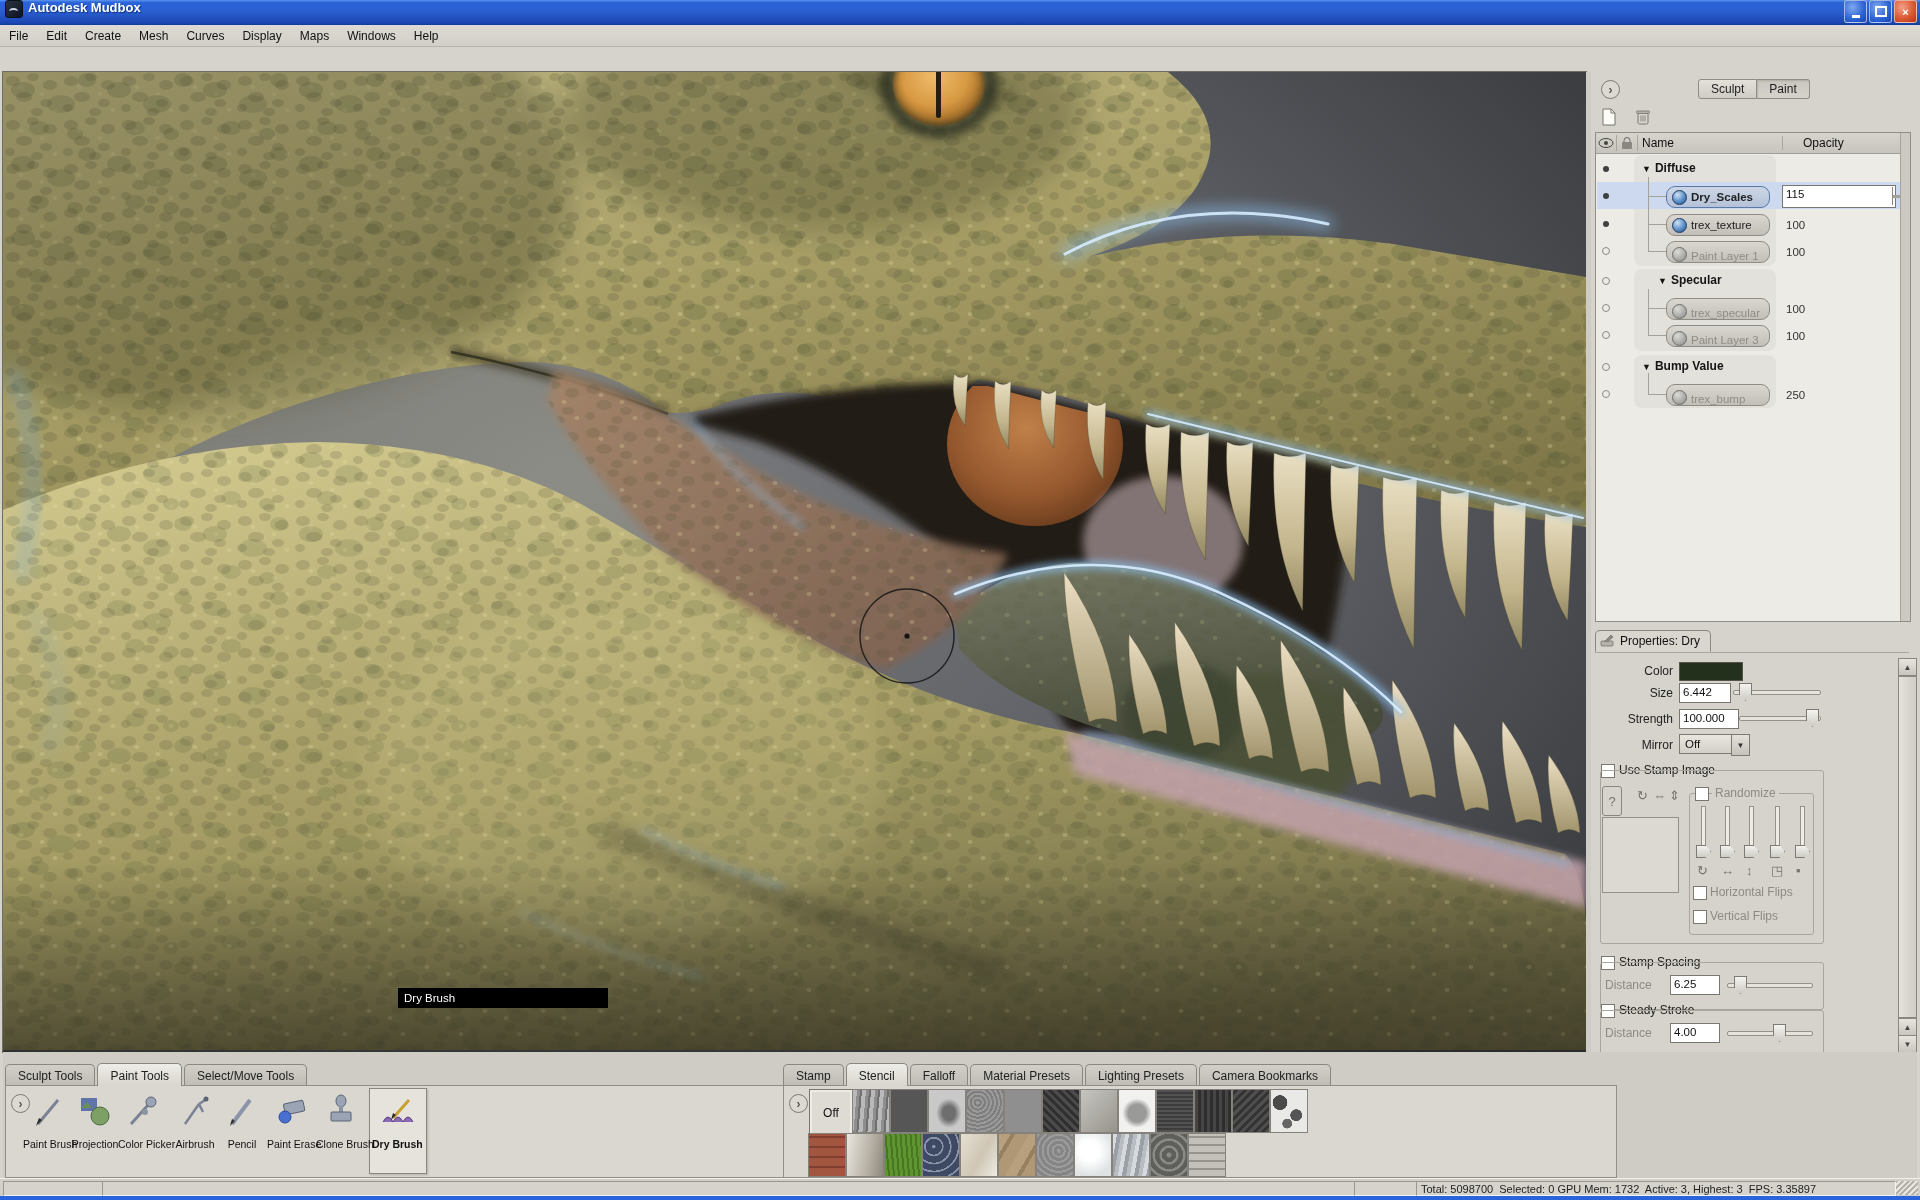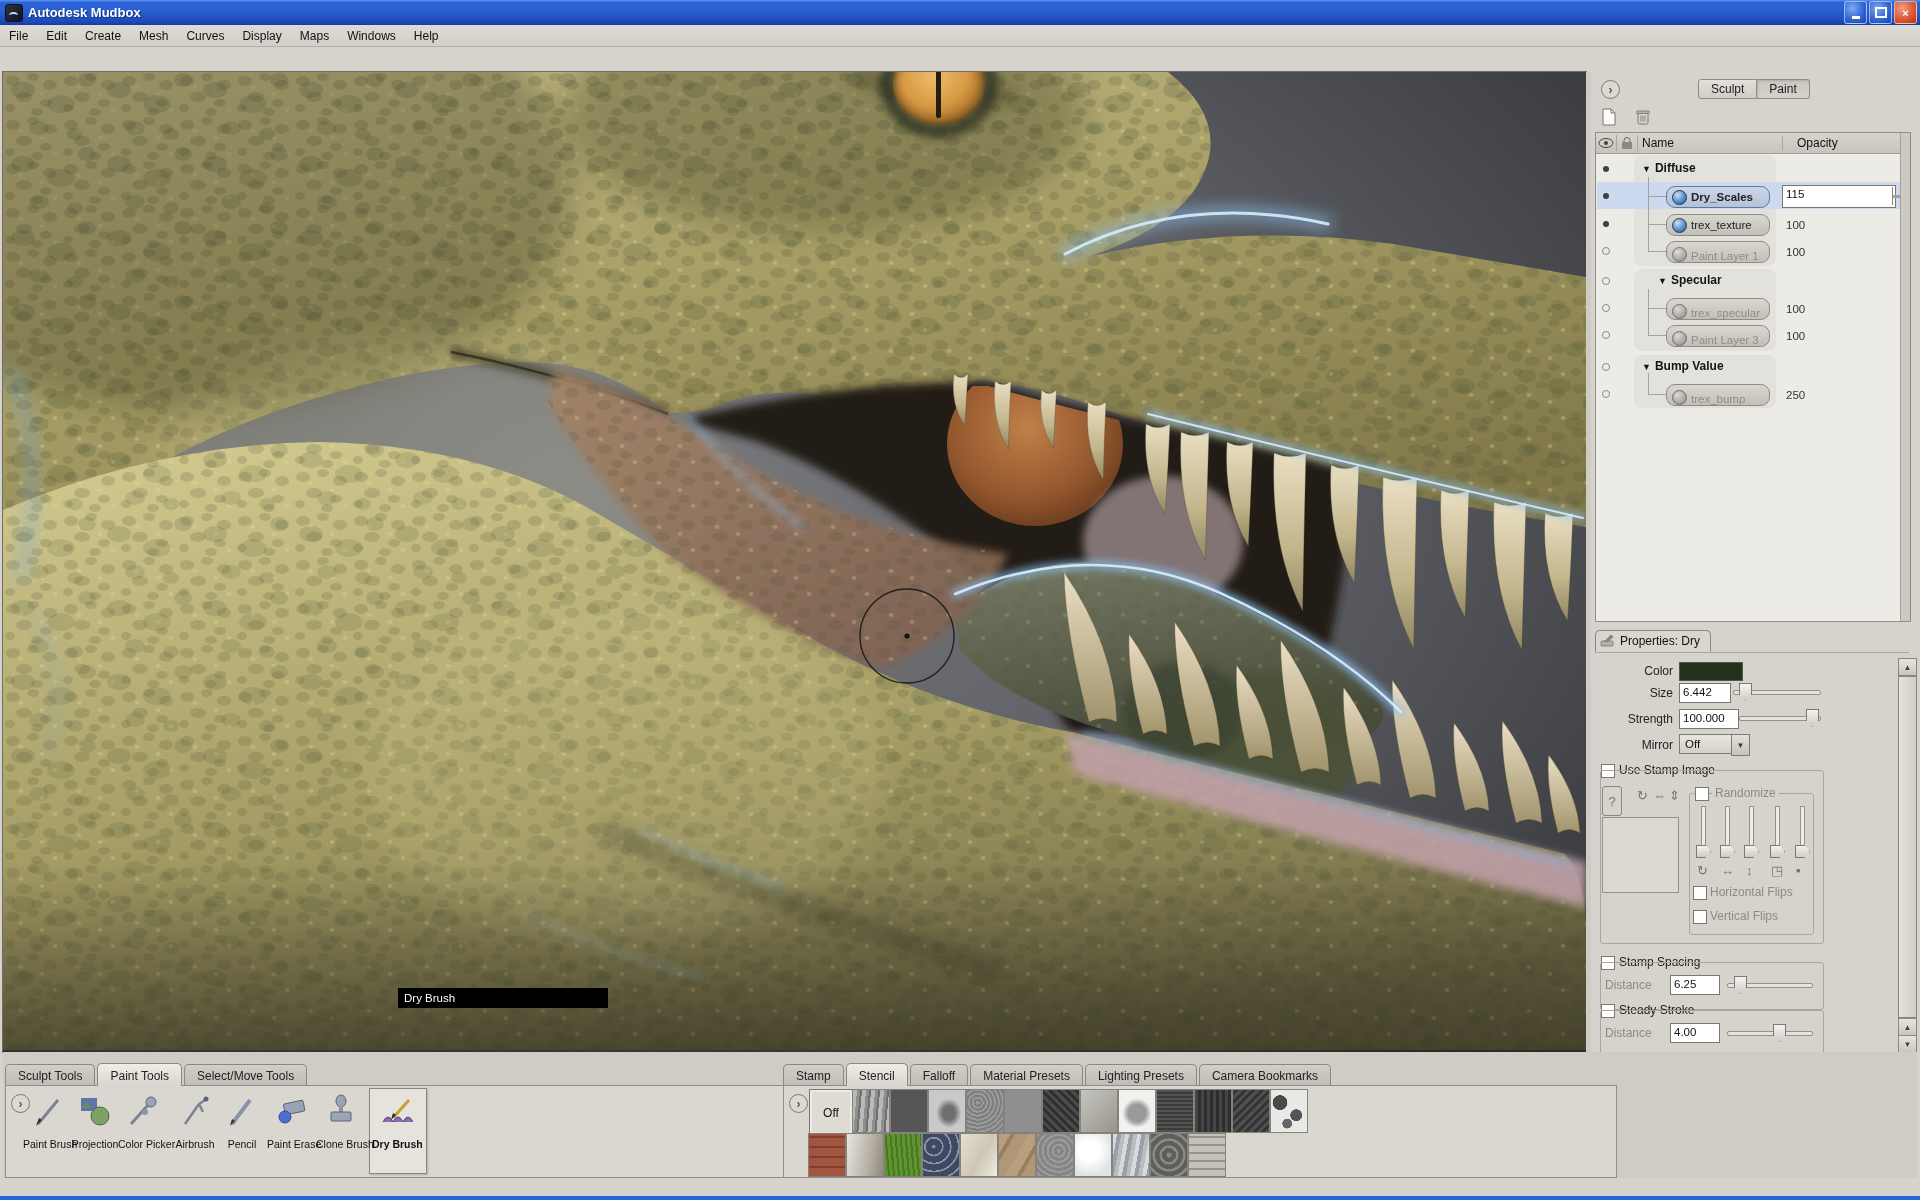--- a/index.html
+++ b/index.html
@@ -1,19 +1,19 @@
 <!DOCTYPE html>
 <html><head>
 <meta charset="utf-8">
 <style>
   html,body{margin:0;padding:0;background:#000;}
   #app{position:relative;width:1920px;height:1200px;overflow:hidden;font-family:"Liberation Sans",sans-serif;background:#d6d3cc;-webkit-font-smoothing:antialiased;}
   .abs{position:absolute;}
   
-  .titlebar{left:0;top:0;width:1920px;height:25px;background:linear-gradient(180deg,#5a96f2 0%,#2b63d8 10%,#2a5fd0 45%,#1c47b4 90%,#123a9c 100%);display:flex;align-items:center;color:#fff;}
+  .titlebar{left:0;top:0;width:1920px;height:25px;background:linear-gradient(180deg,#5a96f2 0%,#2b63d8 10%,#2a5fd0 45%,#1c47b4 90%,#123a9c 100%);display:flex;align-items:flex-start;color:#fff;}
   .titlebar .title{font-size:13px;font-weight:bold;text-shadow:1px 1px 1px #12327e;margin-left:5px;}
   .applogo{width:16px;height:16px;margin-left:5px;border-radius:3px;background:linear-gradient(135deg,#2b3342,#0d1420);border:1px solid #0a1020;position:relative;}
   .applogo:after{content:"";position:absolute;left:3px;top:7px;width:9px;height:5px;border-top:2px solid #cfd8e8;border-radius:50% 50% 0 0;}
   .winbtn{width:21px;height:21px;border-radius:3px;margin-left:2px;border:1px solid #ffffff90;display:flex;align-items:center;justify-content:center;color:#fff;font-size:11px;font-weight:bold;}
   .winbtn.min,.winbtn.res{background:radial-gradient(circle at 35% 30%,#7fa8ef,#2c63d4 60%,#1b44ae);}
   .winbtn.close{background:radial-gradient(circle at 35% 30%,#f0a086,#dd5a35 55%,#b83012);}
   .winbtn .bar{width:8px;height:3px;background:#fff;margin-top:9px;}
   .winbtn .sq{width:8px;height:7px;border:2px solid #fff;}
   
   .menubar{left:0;top:25px;width:1920px;height:21px;background:linear-gradient(#dedbd4,#d2cfc8);display:flex;align-items:center;border-bottom:1px solid #b5b2ab;}
@@ -336,21 +336,21 @@
       <div class="lthead">
         <svg width="20" height="16">
             <ellipse cx="10" cy="8" rx="7" ry="4.5" fill="none" stroke="#444"></ellipse>
             <circle cx="10" cy="8" r="2" fill="#444"></circle>
           </svg>
         <svg width="20" height="16" style="border-left:1px solid #a9a6a0;border-right:1px solid #a9a6a0">
             <rect x="5" y="7" width="10" height="7" rx="1" fill="#8a8780"></rect>
             <path d="M7,7 v-1.5 a3,3 0 0 1 6,0 v1.5" fill="none" stroke="#666"></path>
           </svg>
         <div style="padding-left:4px;width:140px">Name</div>
-        <div style="border-left:1px solid #a9a6a0;padding-left:14px">Opacity</div>
+        <div style="border-left:1px solid #a9a6a0;padding-left:20px">Opacity</div>
       </div>
 
       <div class="groupbox-l" style="left:38px;top:22px;width:142px;height:111px"></div>
       <div class="groupbox-l" style="left:38px;top:136px;width:142px;height:82px"></div>
       <div class="groupbox-l" style="left:38px;top:222px;width:142px;height:53px"></div>
 
       <div class="abs" style="left:1px;top:49px;width:303px;height:27px;background:#cdd9ef"></div>
 
       <div class="dotv" style="left:7px;top:33px"></div>
       <div class="dotv" style="left:7px;top:60px"></div>
@@ -598,14 +598,21 @@
     <div class="thumb t-clouds" style="left:1071px;top:81px"></div>
     <div class="thumb t-metal" style="left:1109px;top:81px"></div>
     <div class="thumb t-pknit" style="left:1147px;top:81px"></div>
     <div class="thumb t-planks" style="left:1185px;top:81px"></div>
   </div>
 
   <div class="abs tooltip">
     <div class="tt-title">Dry Brush</div>
   </div>
 
+  <div class="abs statusbar">
+    <div class="scell" style="left:3px;width:92px"></div>
+    <div class="scell" style="left:102px;width:1244px"></div>
+    <div class="scell" style="left:1354px;width:54px"></div>
+    <div class="scell" style="left:1416px;width:470px">Total: 5098700  Selected: 0 GPU Mem: 1732  Active: 3, Highest: 3  FPS: 3.35897</div>
+    <div class="grip"></div>
+  </div>
   <div class="abs bluestrip"></div>
 </div>
 
 </body></html>

